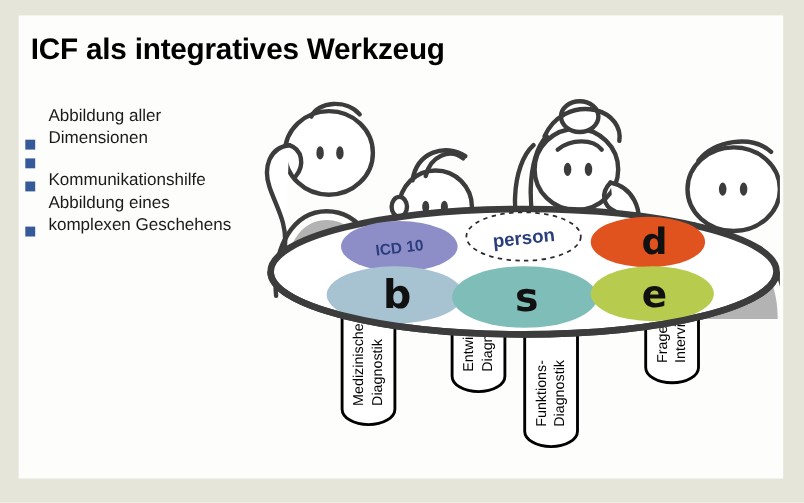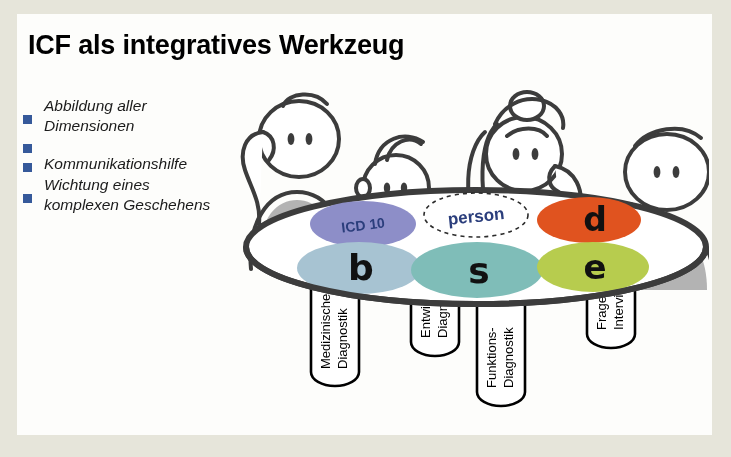--- a/index.html
+++ b/index.html
@@ -33,23 +33,22 @@
     white-space: nowrap;
   }
   #bullets {
     position: absolute;
     left: 6px;
     top: 82px;
     width: 240px;
   }
   .bullet-row {
     display: flex;
-    align-items: center;
+    align-items: flex-end;
     margin-bottom: 1px;
-    font-style: italic;
   }
   .bullet-mark {
     width: 9px;
     height: 9px;
     background: #36599a;
     margin-top: 7px;
     margin-right: 12px;
     flex: 0 0 auto;
   }
   .bullet-text {
@@ -107,21 +106,21 @@
     </div>
     <div class="bullet-row">
       <span class="bullet-mark"></span>
     </div>
     <div class="bullet-row">
       <span class="bullet-mark"></span>
       <span class="bullet-text">Kommunikationshilfe</span>
     </div>
     <div class="bullet-row">
       <span class="bullet-mark"></span>
-      <span class="bullet-text">Wichtung eines
+      <span class="bullet-text">Abbildung eines
 komplexen Geschehens</span>
     </div>
   </div>
 
   <div id="graphic">
     <svg width="470" height="350" viewBox="0 0 470 350" xmlns="http://www.w3.org/2000/svg">
 
       <g>
 
         <path d="M20 175 C20 133 38 116 58 116 C78 116 96 133 96 175 Z" fill="#b3b3b3" stroke="none"></path>

